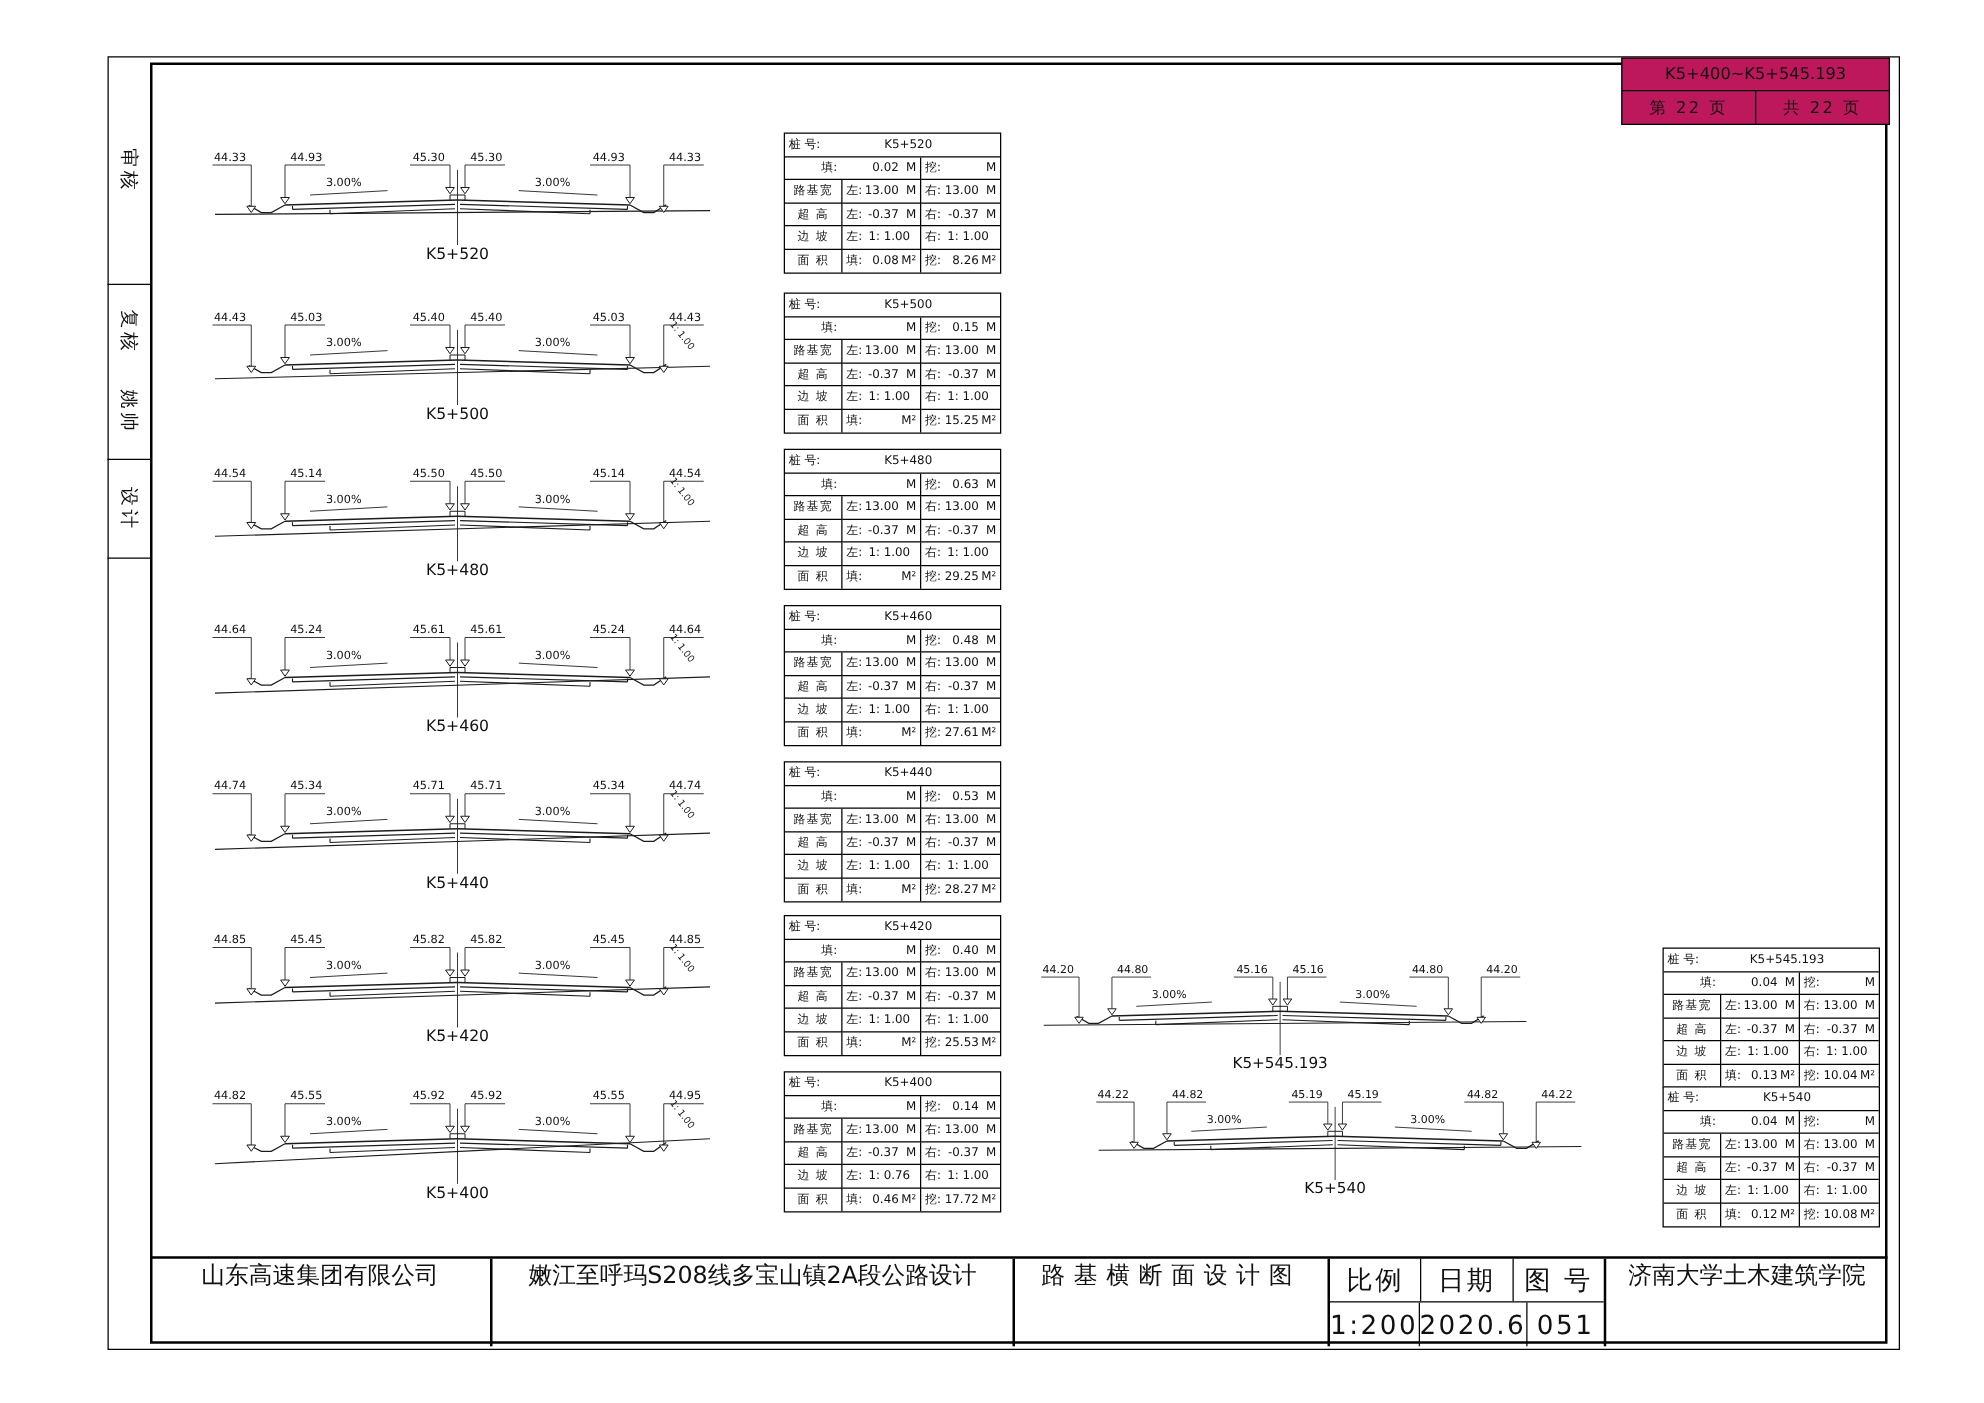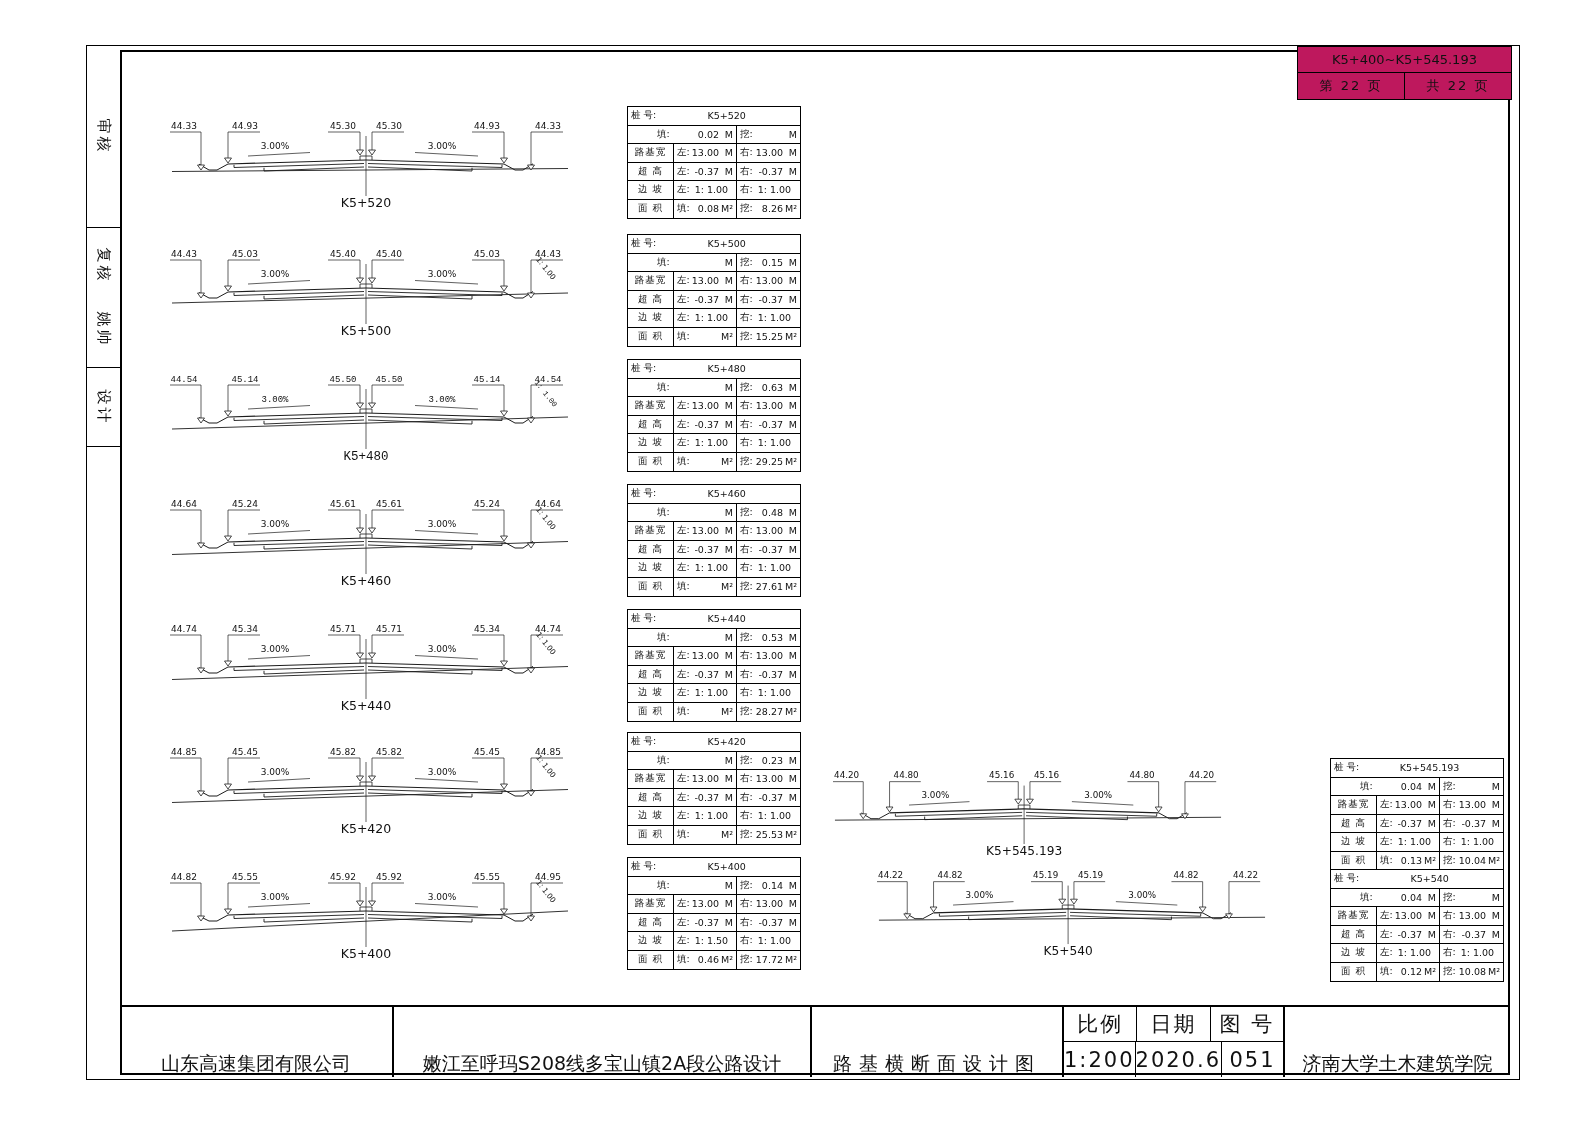--- a/index.html
+++ b/index.html
@@ -29,21 +29,21 @@
   .xk.ind{margin-left:26px}
   .xv{flex:1;text-align:right;overflow:hidden}
   .xv.ctr{text-align:center}
   .xv.lft{text-align:left;padding-left:5px}
   .xu{width:14px;text-align:right;flex:none}
   
   .xsec{position:absolute}
   .xsec svg{display:block}
   
   .tbar{position:absolute;left:120px;top:1005px;width:1390px;height:70px;border-top:2px solid #000;box-sizing:border-box}
-  .tcell{position:absolute;top:0;height:70px;display:flex;align-items:flex-end;justify-content:center;box-sizing:border-box;border-left:2px solid #000}
+  .tcell{position:absolute;top:0;height:70px;display:flex;align-items:flex-start;justify-content:center;box-sizing:border-box;border-left:2px solid #000}
   .tcell.first{border-left:none}
   .tcell span{font-size:19px;white-space:nowrap}
   .tcell.drawing span{letter-spacing:7px}
   .tgrid{position:absolute;top:0;height:70px;border-left:2px solid #000;box-sizing:border-box}
   .tgrid .hrow,.tgrid .vrow{display:flex;height:35px;box-sizing:border-box}
   .tgrid .hrow{border-bottom:1.5px solid #000}
   .tgrid .hrow div,.tgrid .vrow div{flex:1;display:flex;align-items:center;justify-content:center;font-size:21px;letter-spacing:2px;box-sizing:border-box}
   .tgrid .hrow div + div,.tgrid .vrow div + div{border-left:1.5px solid #000}
 </style>
 </head>
@@ -309,21 +309,21 @@
           <span class="xk">填:</span>
           <span class="xv"></span>
           <span class="xu">M²</span>
         </div>
         <div class="xc lastcol lastrow">
           <span class="xk">挖:</span>
           <span class="xv">15.25</span>
           <span class="xu">M²</span>
         </div>
       </div>
-      <div class="xsec" style="left: 170px; top: 359px; font-family: Liberation Mono, monospace;">
+      <div class="xsec" style="left: 170px; top: 359px;">
         <svg viewBox="0 0 400 104" width="400" height="104">
           <line x1="2" y1="70" x2="398" y2="58" stroke="#1c1c1c" stroke-width="0.9"></line>
           <line x1="196" y1="54" x2="58" y2="58" stroke="#1c1c1c" stroke-width="1.2"></line>
           <line x1="196" y1="54" x2="334" y2="58" stroke="#1c1c1c" stroke-width="1.2"></line>
           <line x1="190" y1="50" x2="190" y2="54" stroke="#1c1c1c" stroke-width="0.8"></line>
           <line x1="202" y1="50" x2="202" y2="54" stroke="#1c1c1c" stroke-width="0.8"></line>
           <line x1="190" y1="50" x2="202" y2="50" stroke="#1c1c1c" stroke-width="0.8"></line>
           <line x1="64" y1="61.5" x2="194" y2="57.5" stroke="#1c1c1c" stroke-width="0.9"></line>
           <line x1="64" y1="58.8" x2="64" y2="61.5" stroke="#1c1c1c" stroke-width="0.9"></line>
           <line x1="94" y1="65" x2="194" y2="61" stroke="#1c1c1c" stroke-width="0.9"></line>
@@ -723,21 +723,21 @@
           <span class="xk">桩 号:</span>
           <span class="xv ctr">K5+420</span>
         </div>
         <div class="xc span2">
           <span class="xk ind">填:</span>
           <span class="xv"></span>
           <span class="xu">M</span>
         </div>
         <div class="xc lastcol">
           <span class="xk">挖:</span>
-          <span class="xv">0.23</span>
+          <span class="xv">0.40</span>
           <span class="xu">M</span>
         </div>
         <div class="xc lab">
           <span class="xk">路基宽</span>
         </div>
         <div class="xc ">
           <span class="xk">左:</span>
           <span class="xv">13.00</span>
           <span class="xu">M</span>
         </div>
@@ -874,21 +874,21 @@
         <div class="xc lastcol">
           <span class="xk">右:</span>
           <span class="xv">-0.37</span>
           <span class="xu">M</span>
         </div>
         <div class="xc lab">
           <span class="xk">边 坡</span>
         </div>
         <div class="xc ">
           <span class="xk">左:</span>
-          <span class="xv lft">1: 1.50</span>
+          <span class="xv lft">1: 0.76</span>
         </div>
         <div class="xc lastcol">
           <span class="xk">右:</span>
           <span class="xv lft">1: 1.00</span>
         </div>
         <div class="xc lab lastrow">
           <span class="xk">面 积</span>
         </div>
         <div class="xc lastrow">
           <span class="xk">填:</span>

